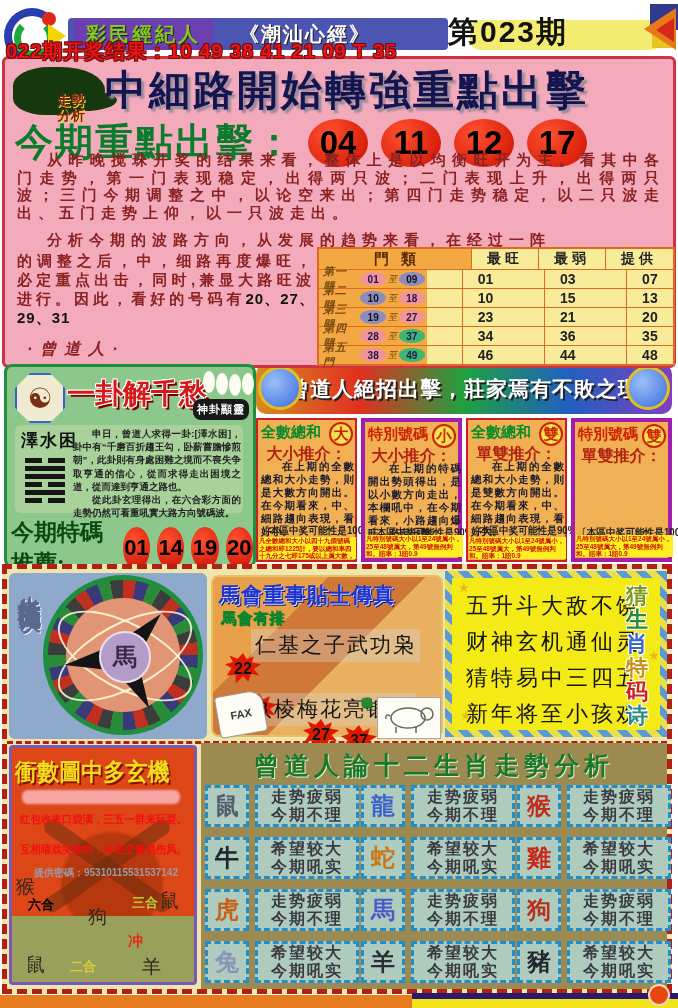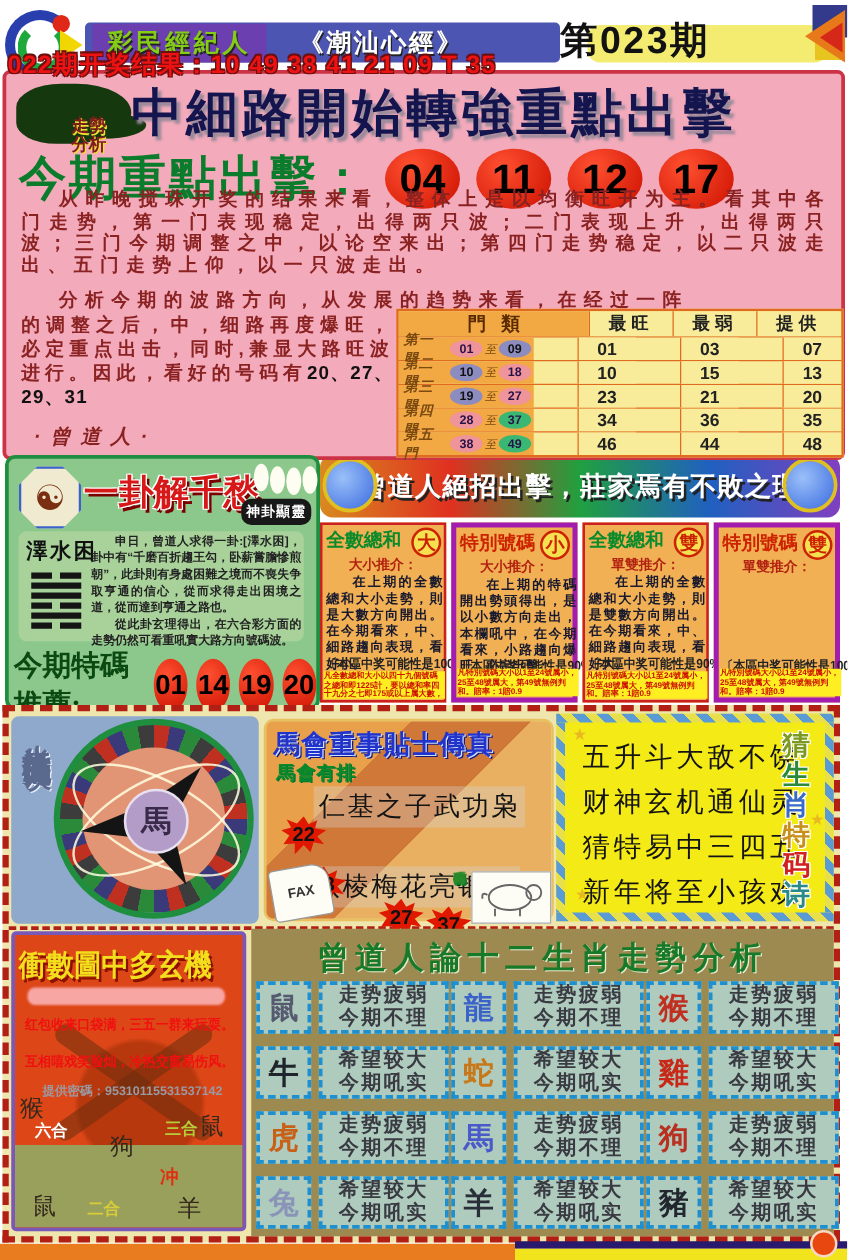--- a/index.html
+++ b/index.html
@@ -85,21 +85,21 @@
   .banner-text{font-size:21px;font-weight:bold;color:#fff;white-space:nowrap;letter-spacing:1px;text-shadow:2px 2px 0 #222;}
   .globe{position:absolute;top:2px;width:44px;height:44px;border-radius:50%;background:radial-gradient(circle at 35% 35%,#9ac0f8,#3a6ae0);border:3px solid #e0c020;box-sizing:border-box;}
   .globe.gl{left:2px;} .globe.gr{right:2px;}
   .pcol{top:418px;width:101px;height:144px;background:#f2b055;box-sizing:border-box;}
   .pcol.b-red{border:2px solid #cc2020;} .pcol.b-green{border:4px solid #a21caf;}
   .pc1{left:256px;} .pc2{left:361px;} .pc3{left:466px;} .pc4{left:571px;}
   .pcol-title{position:absolute;left:3px;top:3px;font-size:15px;font-weight:bold;white-space:nowrap;letter-spacing:0px;}
   .t-green{color:#0a8a2a;} .t-red{color:#cc2200;}
   .badge{position:absolute;right:2px;top:2px;width:24px;height:24px;border-radius:50%;background:#f5e050;border:2px solid #cc2200;
       display:flex;align-items:center;justify-content:center;font-size:15px;font-weight:bold;color:#cc2200;box-sizing:border-box;}
-  .pcol-intro{position:absolute;left:0;top:24px;width:100%;text-align:center;font-size:11px;font-weight:bold;color:#b22210;}
+  .pcol-intro{position:absolute;left:0;top:24px;width:100%;text-align:center;font-size:16px;font-weight:bold;color:#b22210;}
   .pcol-body{position:absolute;left:3px;top:40px;width:93px;font-size:10.5px;font-weight:bold;color:#1a1a2e;line-height:13px;text-align:justify;text-indent:2em;}
   .pcol-chance{position:absolute;left:2px;top:104px;width:96px;font-size:10.5px;font-weight:bold;color:#222;white-space:nowrap;transform:scaleX(.92);transform-origin:left;}
   .pcol-note{position:absolute;left:1px;bottom:1px;width:97px;height:22px;background:#ffee22;color:#cc1100;font-size:6.5px;line-height:7.5px;font-weight:bold;overflow:hidden;}
 
   
   .bottom-half{left:2px;top:564px;width:670px;height:430px;border:5px dashed #b22015;background:#efe6ae;box-sizing:border-box;z-index:1;}
   .divider{left:0px;top:172px;width:660px;border-top:3px dashed #b22015;}
 
   .wheel-box{left:2px;top:4px;width:198px;height:166px;background:#8fa9cc;border-radius:6px;overflow:visible;}
   .v-label{left:6px;top:4px;font-size:23px;font-weight:bold;color:#5a6a8e;writing-mode:vertical-rl;text-orientation:upright;
@@ -146,21 +146,21 @@
   .mys-ground{left:0;bottom:0;width:100%;height:66px;background:#98a05c;}
   .mys-x1,.mys-x2{left:20px;top:110px;width:150px;height:16px;background:#6b2d0c;opacity:.55;border-radius:8px;}
   .mys-x1{transform:rotate(35deg);} .mys-x2{transform:rotate(-35deg);}
   .mys-title{left:3px;top:8px;font-size:24px;font-weight:bold;color:#f2de1c;white-space:nowrap;transform:scaleX(.92);transform-origin:left;
       font-family:"Liberation Serif",serif;text-shadow:2px 2px 0 #8a1000;z-index:2;}
   .mys-smudge{left:10px;top:42px;width:158px;height:14px;background:rgba(255,190,200,.8);border-radius:6px;filter:blur(1px);}
   .mys-line{font-size:11px;font-weight:bold;color:#f01010;white-space:nowrap;transform:scaleX(.95);transform-origin:left;z-index:2;}
   .ml1{left:8px;top:64px;} .ml2{left:8px;top:94px;}
   .mys-code{left:22px;top:118px;font-size:10px;font-weight:bold;color:#9a9aa2;z-index:2;}
   .zone{position:absolute;font-size:13px;font-weight:bold;z-index:2;}
-  .z-liuhe{left:16px;top:148px;color:#ffffff;} .z-sanhe{left:120px;top:146px;color:#b8cc3a;}
+  .z-liuhe{left:16px;top:148px;color:#000000;} .z-sanhe{left:120px;top:146px;color:#b8cc3a;}
   .z-chong{left:116px;top:184px;color:#e03010;font-size:15px;} .z-erhe{left:58px;top:210px;color:#d8cc3a;}
   .sketch{position:absolute;font-size:19px;color:#35281c;z-index:2;font-family:"Liberation Serif",serif;}
   .sk-monkey{left:4px;top:126px;} .sk-rat{left:148px;top:140px;} .sk-dog{left:76px;top:156px;}
   .sk-mouse{left:14px;top:204px;} .sk-goat{left:130px;top:206px;}
 
   .zodiac{left:194px;top:174px;width:466px;height:246px;background:#9c8a50;}
   .zod-title{left:0;top:6px;width:100%;text-align:center;font-size:25px;font-weight:bold;color:#177a28;letter-spacing:5px;white-space:nowrap;
       font-family:"Liberation Serif",serif;text-shadow:1px 1px 0 #e8e8d0;}
   .zcell{position:absolute;display:flex;}
   .zicon{width:44px;height:42px;background:#aecbbd;border:3px dashed #1e90d0;box-sizing:border-box;

